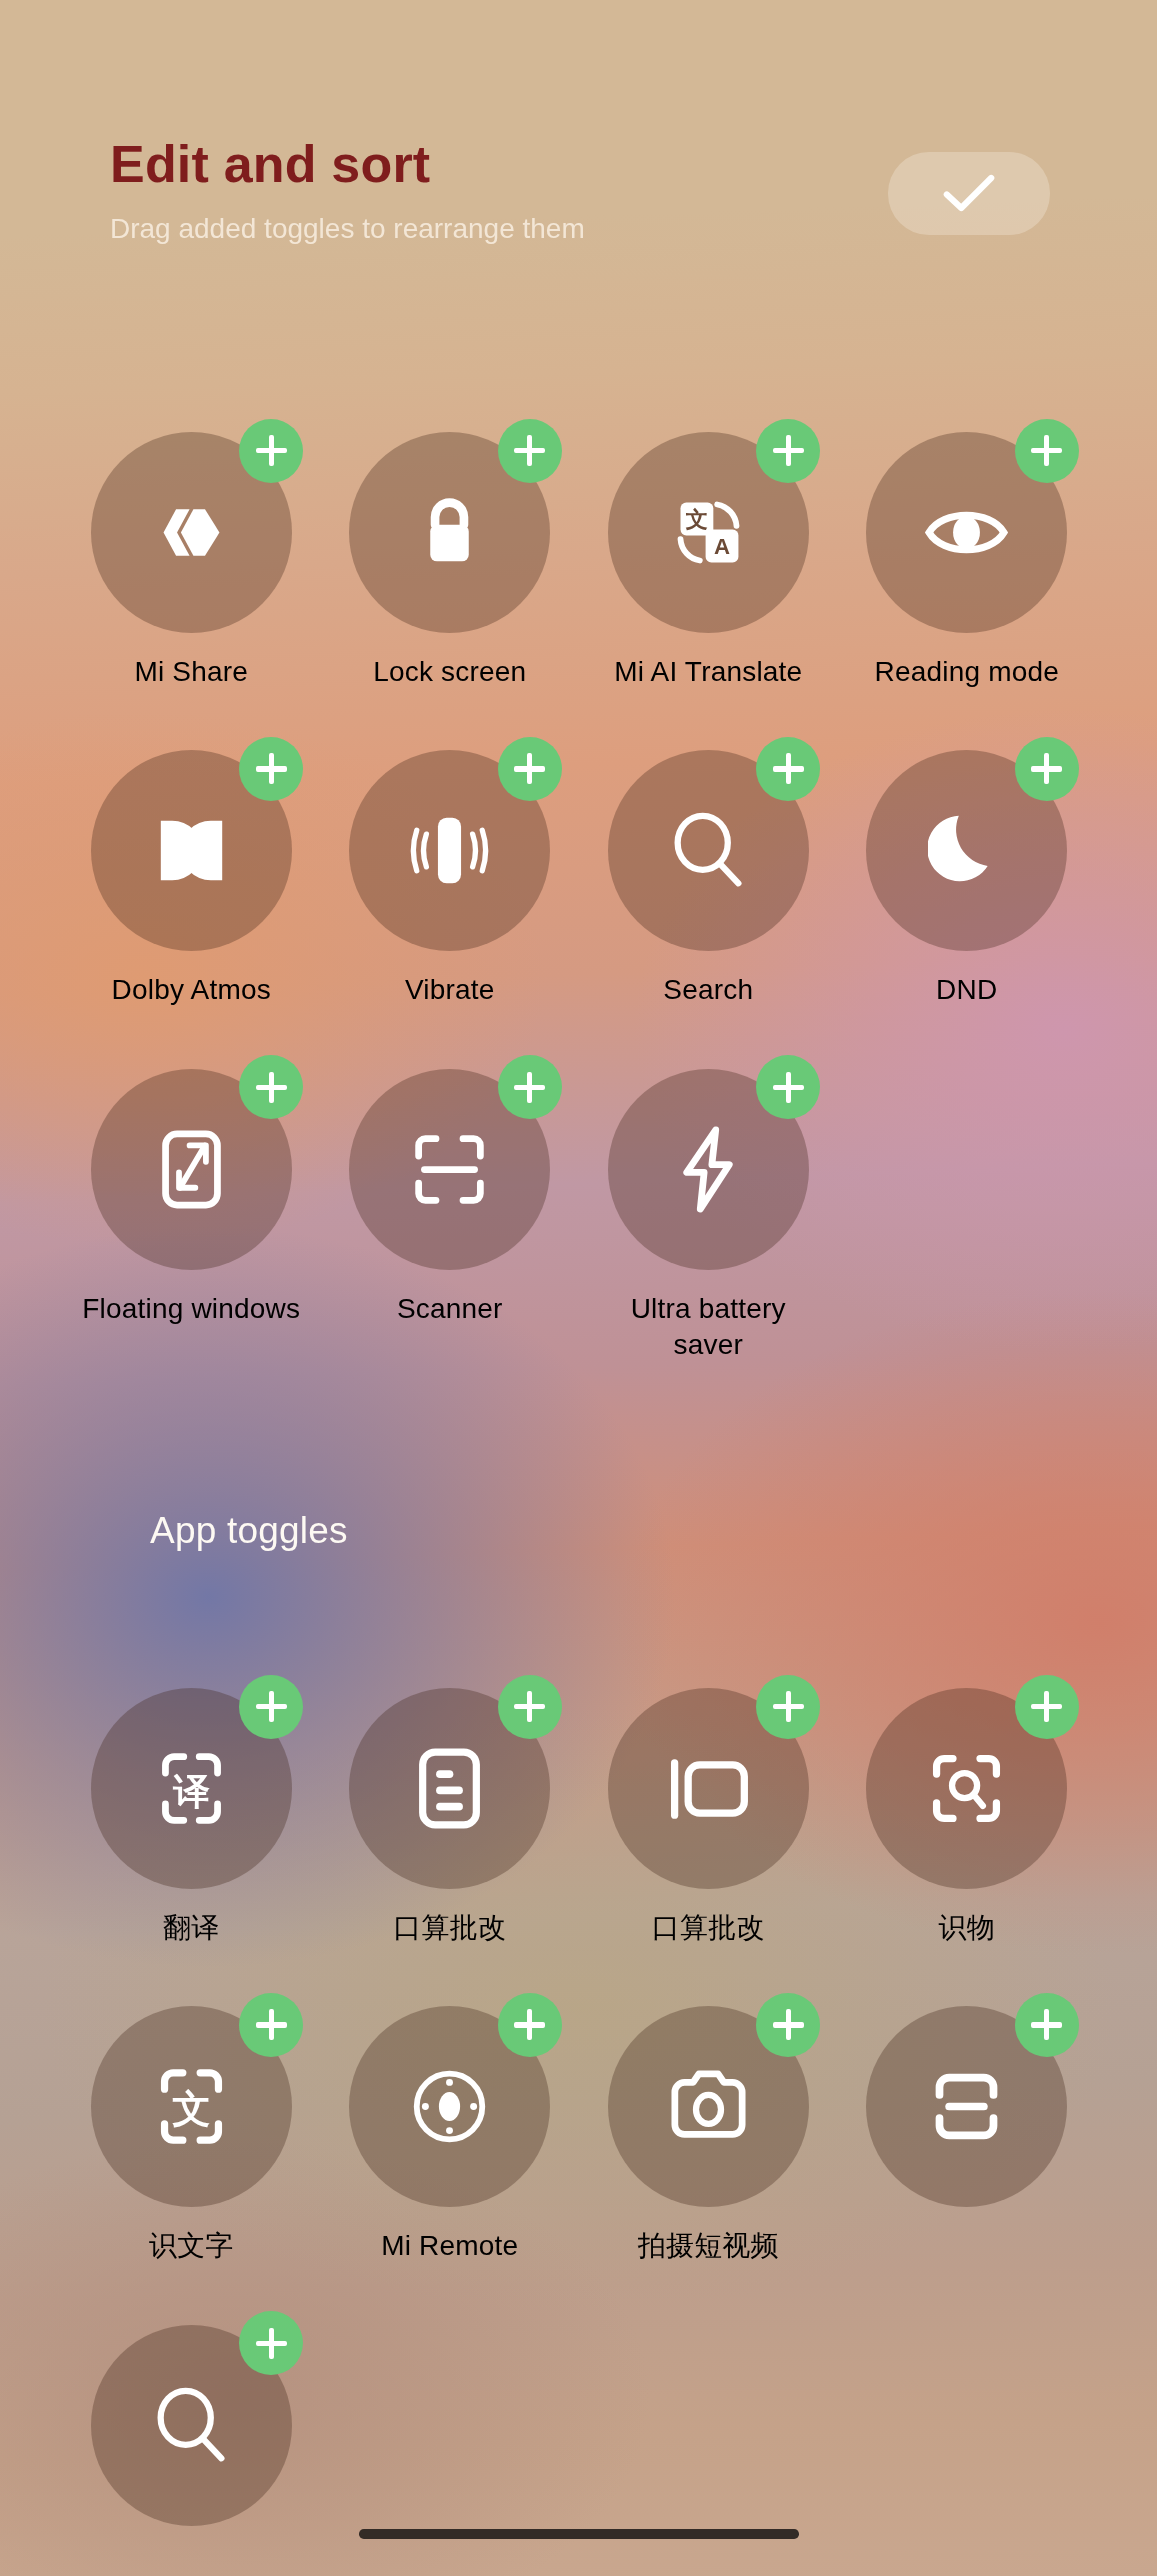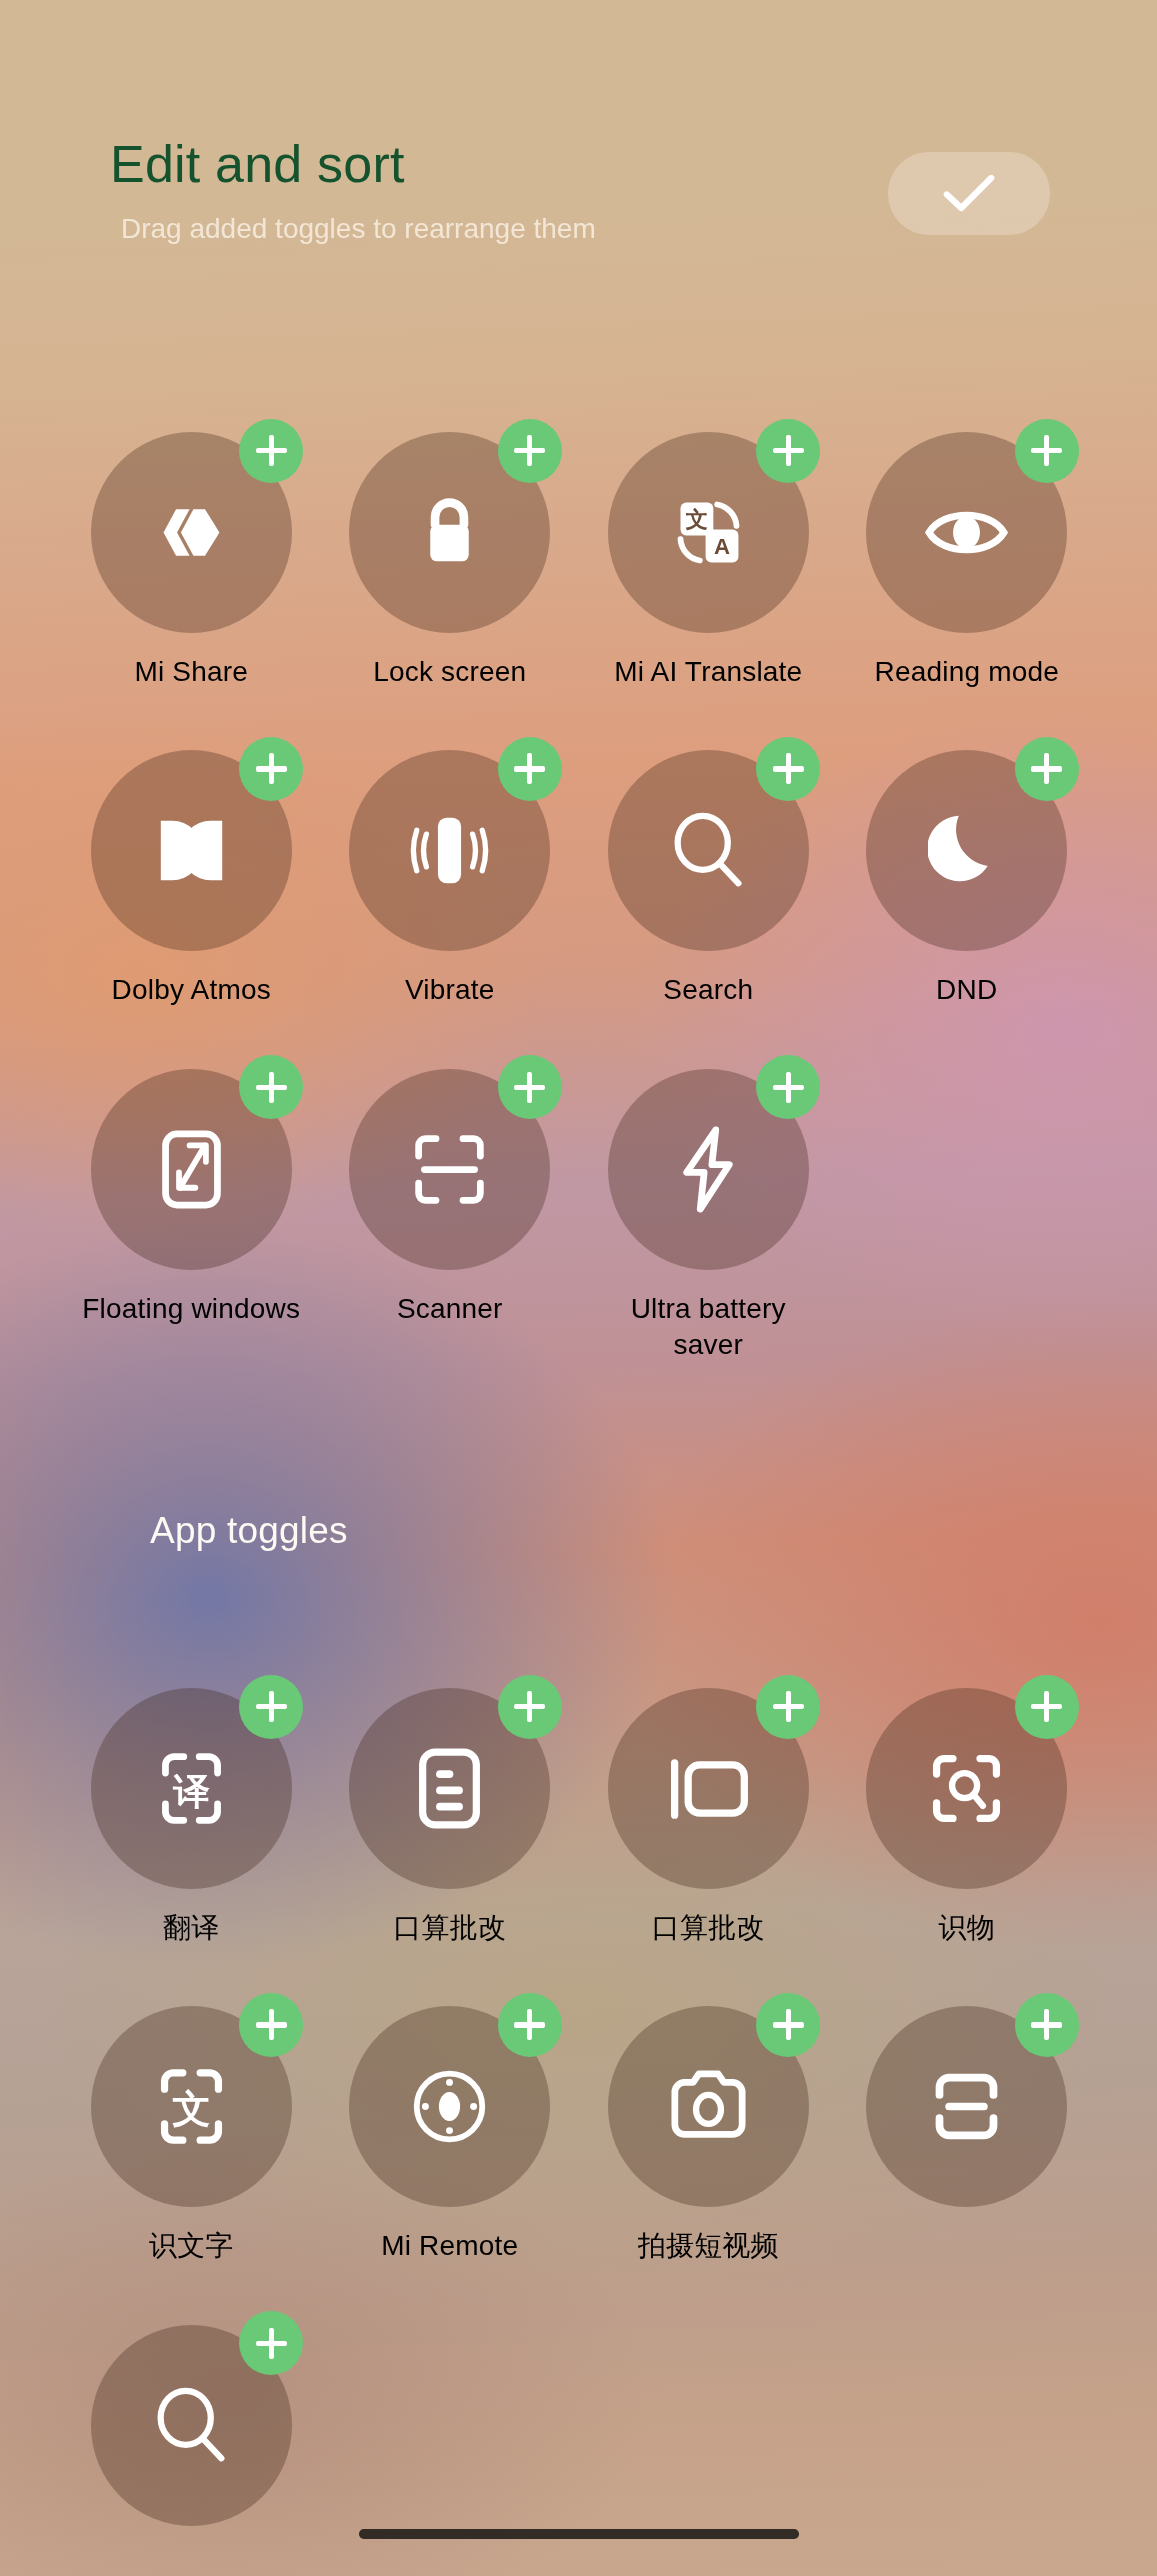--- a/index.html
+++ b/index.html
@@ -51,33 +51,32 @@
   
   #header {
     position:absolute;
     left:0; right:0; top:135px;
     padding:0 108px 0 110px;
     display:flex; align-items:flex-start; justify-content:space-between;
   }
   #header-text { max-width:656px; }
   #page-title {
     font-size:52px;
-    font-weight:400;
-    color:#14532d;
+    font-weight:700;
+    color:#7f1d1d;
     letter-spacing:0.2px;
     line-height:1.12;
   }
   #page-subtitle {
     margin-top:15.4px;
     font-size:28px;
     font-weight:400;
     color:rgba(255,248,238,0.72);
     line-height:1.42;
     max-width:603px;
-    margin-left:11px;
   }
   #done-button {
     width:162px; height:83px;
     border-radius:41px;
     background:rgba(255,250,242,0.26);
     display:flex; align-items:center; justify-content:center;
     flex:0 0 auto;
     margin-top:17.4px;
   }
   #done-button svg { display:block; }

